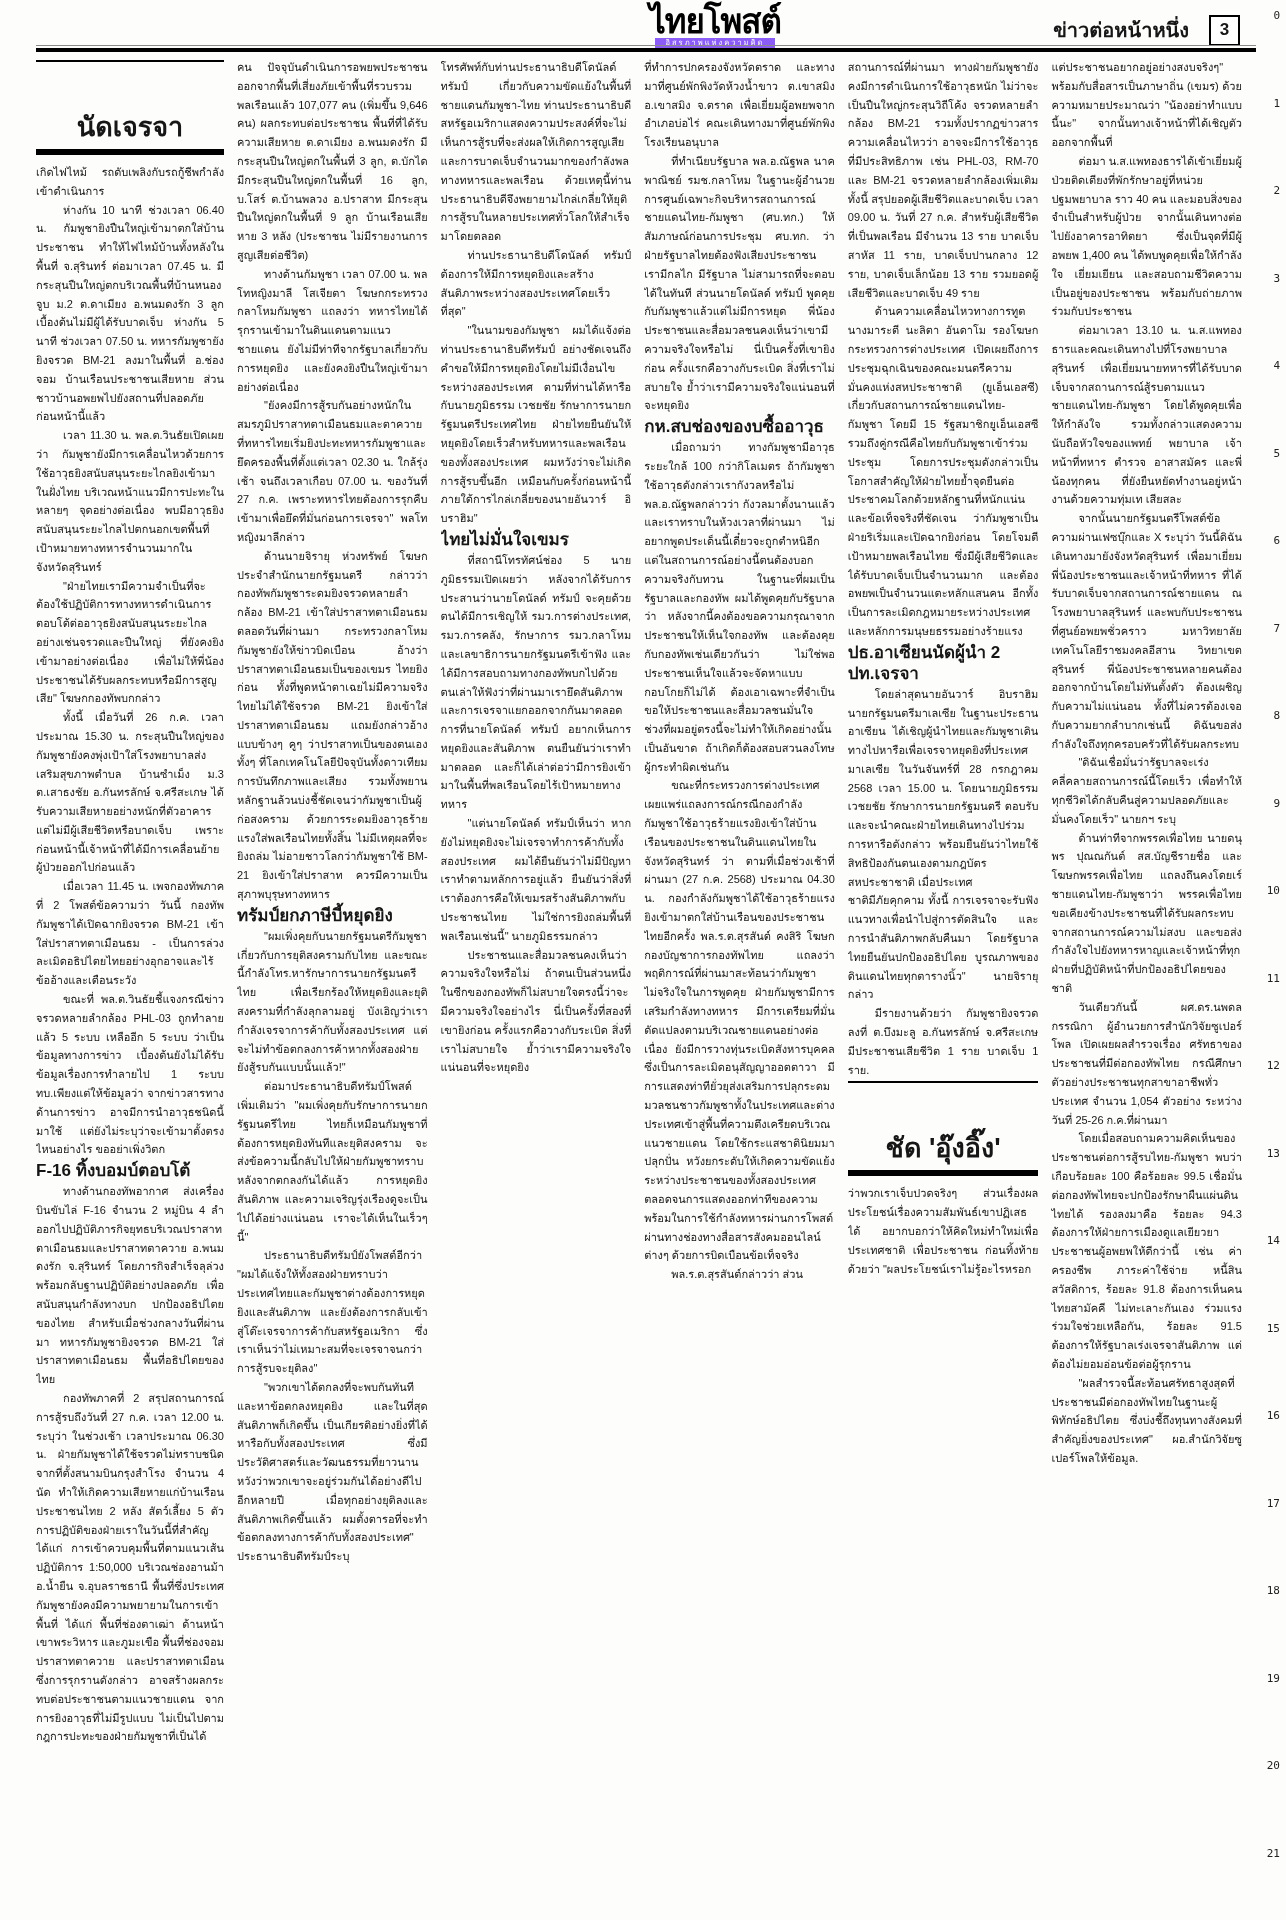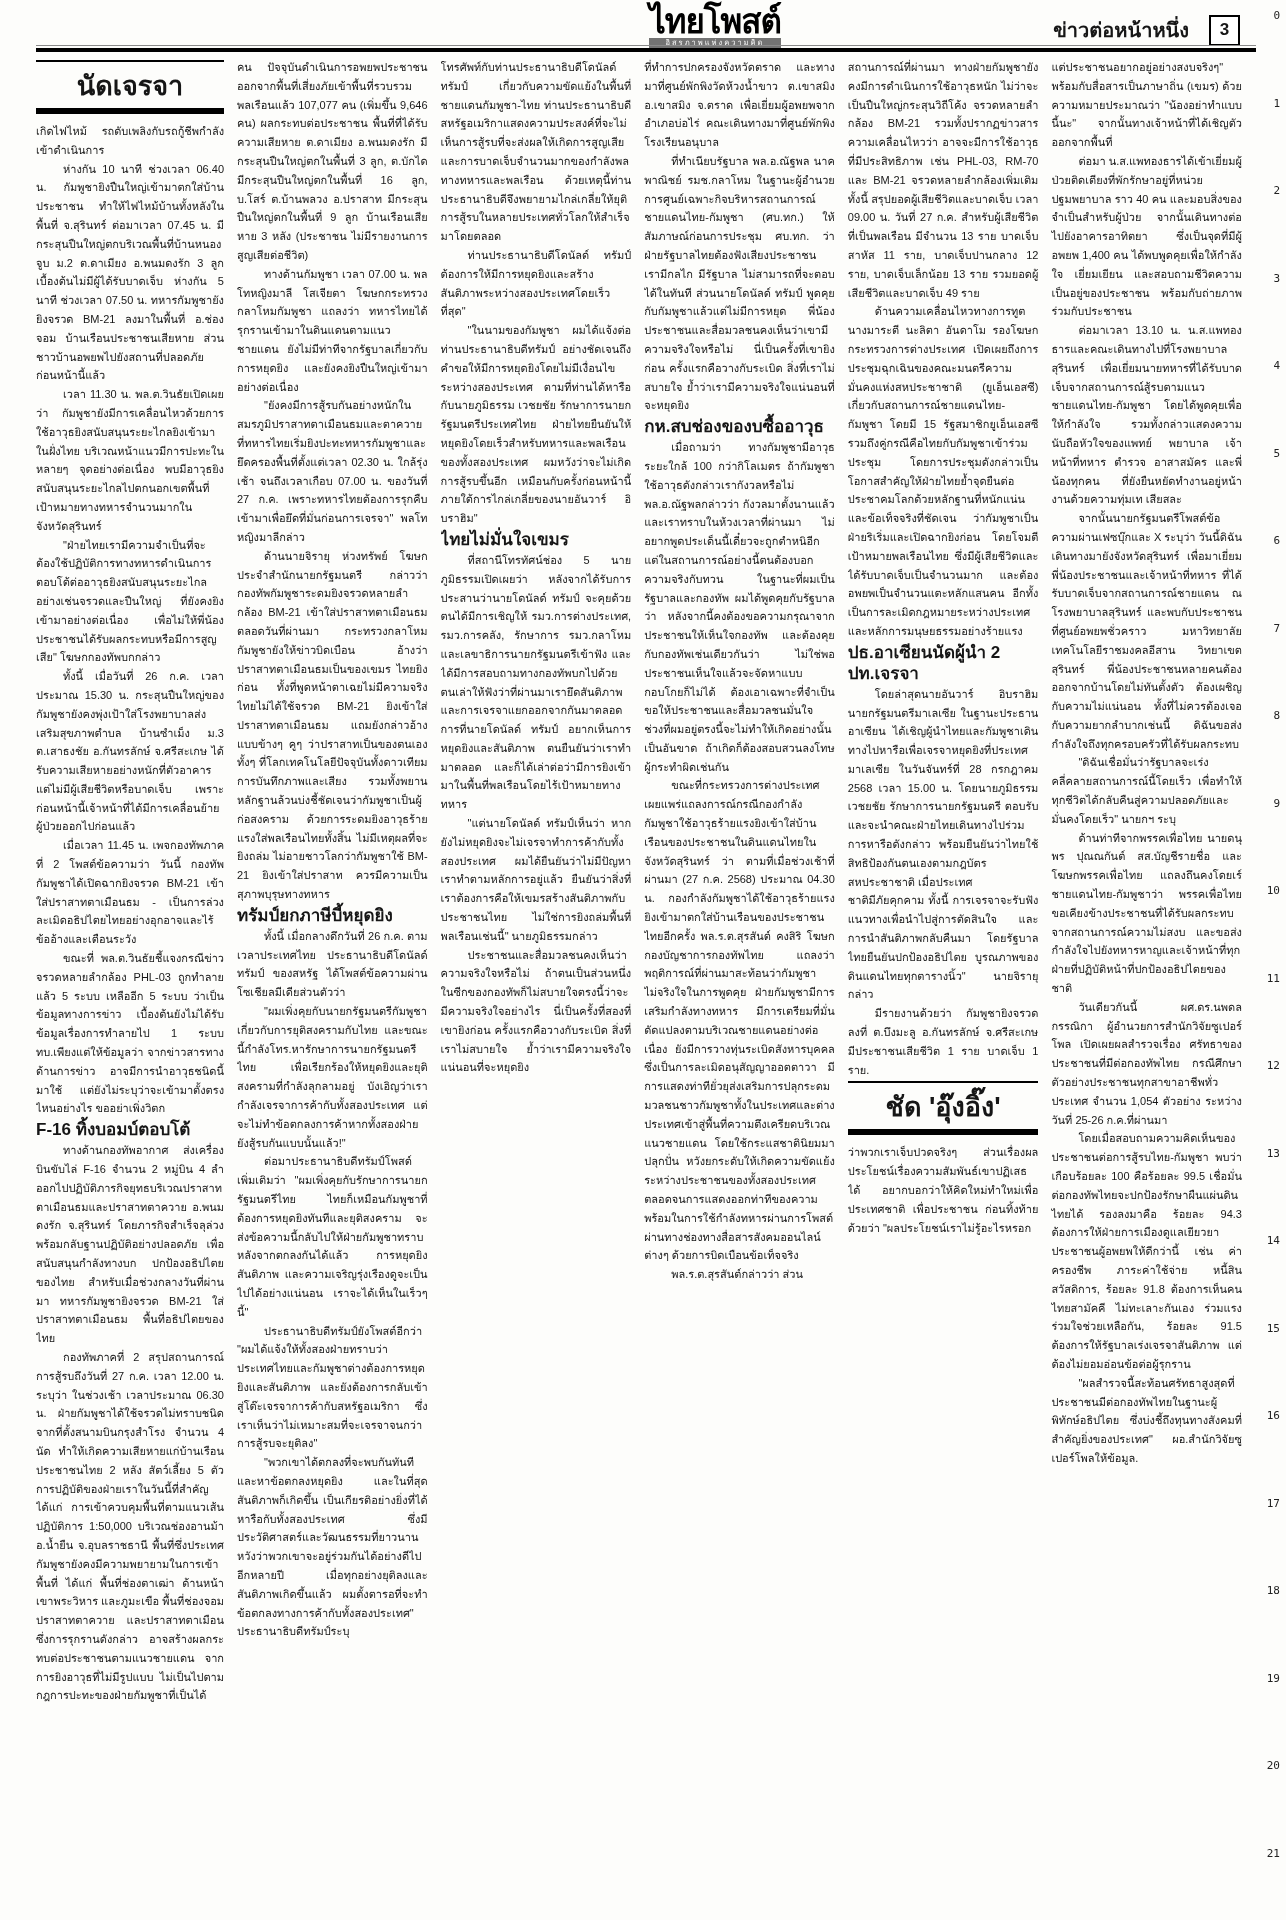--- a/index.html
+++ b/index.html
@@ -9,21 +9,21 @@
     font-family:"Liberation Sans","DejaVu Sans",sans-serif;
   }
   
   .hdr{position:absolute;top:0;left:0;right:0;height:56px;}
   .masthead{position:absolute;left:630px;top:4px;width:170px;text-align:center;}
   .masthead-logo{
     font-weight:bold;font-size:33px;line-height:34px;letter-spacing:-1px;
     color:#000;transform:scaleY(1.05);
   }
   .masthead-tagline{
-    margin:0 auto;width:132px;background:#737373;color:#fff;
+    margin:0 auto;width:120px;background:#8b5cf6;color:#fff;
     font-size:7.5px;line-height:10px;letter-spacing:2px;
   }
   .hdr-right{position:absolute;right:46px;top:14px;display:flex;align-items:center;gap:20px;}
   .hdr-section{font-weight:bold;font-size:20px;white-space:nowrap;}
   .pageno-box{
     width:27px;height:27px;border:2px solid #000;background:#fff;
     display:flex;align-items:center;justify-content:center;
     font-weight:bold;font-size:17px;
   }
   .page-rule{position:absolute;top:45px;left:36px;right:30px;}
@@ -46,21 +46,21 @@
     margin:0;text-align:justify;text-indent:27px;
     font-size:11px;line-height:18.8px;word-break:break-word;
   }
   .para.flush{text-indent:0;}
   .subhead{
     font-weight:bold;font-size:17px;line-height:21px;margin:1px 0 1px;
     text-indent:0;
   }
   .sectionbox{margin:2px 0 8px;text-align:center;}
   .slug-rule-top{border-top:2px solid #000;}
-  .slug-title{font-weight:bold;font-size:27px;line-height:30px;padding:9px 0 7px;}
+  .slug-title{font-weight:bold;font-size:27px;line-height:30px;padding:9px 0 7px;margin-top:41px;}
   .slug-rule-bottom{height:6px;background:#000;}
 </style>
 </head>
 <body>
 
 <div class="page">
 
   <div class="hdr">
     <div class="masthead">
       <div class="masthead-logo">ไทยโพสต์</div>
@@ -96,21 +96,20 @@
         <div class="subhead">F-16 ทิ้งบอมบ์ตอบโต้</div>
         <div class="para">ทางด้านกองทัพอากาศ ส่งเครื่องบินขับไล่ F-16 จำนวน 2 หมู่บิน 4 ลำ ออกไปปฏิบัติภารกิจยุทธบริเวณปราสาทตาเมือนธมและปราสาทตาควาย อ.พนมดงรัก จ.สุรินทร์ โดยภารกิจสำเร็จลุล่วง พร้อมกลับฐานปฏิบัติอย่างปลอดภัย เพื่อสนับสนุนกำลังทางบก ปกป้องอธิปไตยของไทย สำหรับเมื่อช่วงกลางวันที่ผ่านมา ทหารกัมพูชายิงจรวด BM-21 ใส่ปราสาทตาเมือนธม พื้นที่อธิปไตยของไทย</div>
         <div class="para">กองทัพภาคที่ 2 สรุปสถานการณ์การสู้รบถึงวันที่ 27 ก.ค. เวลา 12.00 น. ระบุว่า ในช่วงเช้า เวลาประมาณ 06.30 น. ฝ่ายกัมพูชาได้ใช้จรวดไม่ทราบชนิดจากที่ตั้งสนามบินกรุงสำโรง จำนวน 4 นัด ทำให้เกิดความเสียหายแก่บ้านเรือนประชาชนไทย 2 หลัง สัตว์เลี้ยง 5 ตัว การปฏิบัติของฝ่ายเราในวันนี้ที่สำคัญ ได้แก่ การเข้าควบคุมพื้นที่ตามแนวเส้นปฏิบัติการ 1:50,000 บริเวณช่องอานม้า อ.น้ำยืน จ.อุบลราชธานี พื้นที่ซึ่งประเทศกัมพูชายังคงมีความพยายามในการเข้าพื้นที่ ได้แก่ พื้นที่ช่องตาเฒ่า ด้านหน้าเขาพระวิหาร และภูมะเขือ พื้นที่ช่องจอม ปราสาทตาควาย และปราสาทตาเมือน ซึ่งการรุกรานดังกล่าว อาจสร้างผลกระทบต่อประชาชนตามแนวชายแดน จากการยิงอาวุธที่ไม่มีรูปแบบ ไม่เป็นไปตามกฎการปะทะของฝ่ายกัมพูชาที่เป็นได้</div>
       </div>
     <div class="col">
         <div class="para flush">คน ปัจจุบันดำเนินการอพยพประชาชนออกจากพื้นที่เสี่ยงภัยเข้าพื้นที่รวบรวมพลเรือนแล้ว 107,077 คน (เพิ่มขึ้น 9,646 คน) ผลกระทบต่อประชาชน พื้นที่ที่ได้รับความเสียหาย ต.ดาเมียง อ.พนมดงรัก มีกระสุนปืนใหญ่ตกในพื้นที่ 3 ลูก, ต.บักได มีกระสุนปืนใหญ่ตกในพื้นที่ 16 ลูก, บ.โสร์ ต.บ้านพลวง อ.ปราสาท มีกระสุนปืนใหญ่ตกในพื้นที่ 9 ลูก บ้านเรือนเสียหาย 3 หลัง (ประชาชน ไม่มีรายงานการสูญเสียต่อชีวิต)</div>
         <div class="para">ทางด้านกัมพูชา เวลา 07.00 น. พลโทหญิงมาลี โสเจียตา โฆษกกระทรวงกลาโหมกัมพูชา แถลงว่า ทหารไทยได้รุกรานเข้ามาในดินแดนตามแนวชายแดน ยังไม่มีท่าทีจากรัฐบาลเกี่ยวกับการหยุดยิง และยังคงยิงปืนใหญ่เข้ามาอย่างต่อเนื่อง</div>
         <div class="para">"ยังคงมีการสู้รบกันอย่างหนักในสมรภูมิปราสาทตาเมือนธมและตาควาย ที่ทหารไทยเริ่มยิงปะทะทหารกัมพูชาและยึดครองพื้นที่ตั้งแต่เวลา 02.30 น. ใกล้รุ่งเช้า จนถึงเวลาเกือบ 07.00 น. ของวันที่ 27 ก.ค. เพราะทหารไทยต้องการรุกคืบเข้ามาเพื่อยึดที่มั่นก่อนการเจรจา" พลโทหญิงมาลีกล่าว</div>
         <div class="para">ด้านนายจิรายุ ห่วงทรัพย์ โฆษกประจำสำนักนายกรัฐมนตรี กล่าวว่า กองทัพกัมพูชาระดมยิงจรวดหลายลำกล้อง BM-21 เข้าใส่ปราสาทตาเมือนธมตลอดวันที่ผ่านมา กระทรวงกลาโหมกัมพูชายังให้ข่าวบิดเบือน อ้างว่าปราสาทตาเมือนธมเป็นของเขมร ไทยยิงก่อน ทั้งที่พูดหน้าตาเฉยไม่มีความจริง ไทยไม่ได้ใช้จรวด BM-21 ยิงเข้าใส่ปราสาทตาเมือนธม แถมยังกล่าวอ้างแบบข้างๆ คูๆ ว่าปราสาทเป็นของตนเอง ทั้งๆ ที่โลกเทคโนโลยีปัจจุบันทั้งดาวเทียม การบันทึกภาพและเสียง รวมทั้งพยานหลักฐานล้วนบ่งชี้ชัดเจนว่ากัมพูชาเป็นผู้ก่อสงคราม ด้วยการระดมยิงอาวุธร้ายแรงใส่พลเรือนไทยทั้งสิ้น ไม่มีเหตุผลที่จะยิงถล่ม ไม่อายชาวโลกว่ากัมพูชาใช้ BM-21 ยิงเข้าใส่ปราสาท ควรมีความเป็นสุภาพบุรุษทางทหาร</div>
         <div class="subhead">ทรัมป์ยกภาษีบี้หยุดยิง</div>
-        <div class="para">ทั้งนี้ เมื่อกลางดึกวันที่ 26 ก.ค. ตามเวลาประเทศไทย ประธานาธิบดีโดนัลด์ ทรัมป์ ของสหรัฐ ได้โพสต์ข้อความผ่านโซเชียลมีเดียส่วนตัวว่า</div>
         <div class="para">"ผมเพิ่งคุยกับนายกรัฐมนตรีกัมพูชาเกี่ยวกับการยุติสงครามกับไทย และขณะนี้กำลังโทร.หารักษาการนายกรัฐมนตรีไทย เพื่อเรียกร้องให้หยุดยิงและยุติสงครามที่กำลังลุกลามอยู่ บังเอิญว่าเรากำลังเจรจาการค้ากับทั้งสองประเทศ แต่จะไม่ทำข้อตกลงการค้าหากทั้งสองฝ่ายยังสู้รบกันแบบนั้นแล้ว!"</div>
         <div class="para">ต่อมาประธานาธิบดีทรัมป์โพสต์เพิ่มเติมว่า "ผมเพิ่งคุยกับรักษาการนายกรัฐมนตรีไทย ไทยก็เหมือนกัมพูชาที่ต้องการหยุดยิงทันทีและยุติสงคราม จะส่งข้อความนี้กลับไปให้ฝ่ายกัมพูชาทราบ หลังจากตกลงกันได้แล้ว การหยุดยิง สันติภาพ และความเจริญรุ่งเรืองดูจะเป็นไปได้อย่างแน่นอน เราจะได้เห็นในเร็วๆ นี้"</div>
         <div class="para">ประธานาธิบดีทรัมป์ยังโพสต์อีกว่า "ผมได้แจ้งให้ทั้งสองฝ่ายทราบว่า ประเทศไทยและกัมพูชาต่างต้องการหยุดยิงและสันติภาพ และยังต้องการกลับเข้าสู่โต๊ะเจรจาการค้ากับสหรัฐอเมริกา ซึ่งเราเห็นว่าไม่เหมาะสมที่จะเจรจาจนกว่าการสู้รบจะยุติลง"</div>
         <div class="para">"พวกเขาได้ตกลงที่จะพบกันทันทีและหาข้อตกลงหยุดยิง และในที่สุดสันติภาพก็เกิดขึ้น เป็นเกียรติอย่างยิ่งที่ได้หารือกับทั้งสองประเทศ ซึ่งมีประวัติศาสตร์และวัฒนธรรมที่ยาวนาน หวังว่าพวกเขาจะอยู่ร่วมกันได้อย่างดีไปอีกหลายปี เมื่อทุกอย่างยุติลงและสันติภาพเกิดขึ้นแล้ว ผมตั้งตารอที่จะทำข้อตกลงทางการค้ากับทั้งสองประเทศ" ประธานาธิบดีทรัมป์ระบุ</div>
       </div>
     <div class="col">
         <div class="para flush">โทรศัพท์กับท่านประธานาธิบดีโดนัลด์ ทรัมป์ เกี่ยวกับความขัดแย้งในพื้นที่ชายแดนกัมพูชา-ไทย ท่านประธานาธิบดีสหรัฐอเมริกาแสดงความประสงค์ที่จะไม่เห็นการสู้รบที่จะส่งผลให้เกิดการสูญเสียและการบาดเจ็บจำนวนมากของกำลังพลทางทหารและพลเรือน ด้วยเหตุนี้ท่านประธานาธิบดีจึงพยายามไกล่เกลี่ยให้ยุติการสู้รบในหลายประเทศทั่วโลกให้สำเร็จมาโดยตลอด</div>
         <div class="para">ท่านประธานาธิบดีโดนัลด์ ทรัมป์ ต้องการให้มีการหยุดยิงและสร้างสันติภาพระหว่างสองประเทศโดยเร็วที่สุด"</div>
         <div class="para">"ในนามของกัมพูชา ผมได้แจ้งต่อท่านประธานาธิบดีทรัมป์ อย่างชัดเจนถึงคำขอให้มีการหยุดยิงโดยไม่มีเงื่อนไขระหว่างสองประเทศ ตามที่ท่านได้หารือกับนายภูมิธรรม เวชยชัย รักษาการนายกรัฐมนตรีประเทศไทย ฝ่ายไทยยืนยันให้หยุดยิงโดยเร็วสำหรับทหารและพลเรือนของทั้งสองประเทศ ผมหวังว่าจะไม่เกิดการสู้รบขึ้นอีก เหมือนกับครั้งก่อนหน้านี้ ภายใต้การไกล่เกลี่ยของนายอันวาร์ อิบราฮิม"</div>
         <div class="subhead">ไทยไม่มั่นใจเขมร</div>

